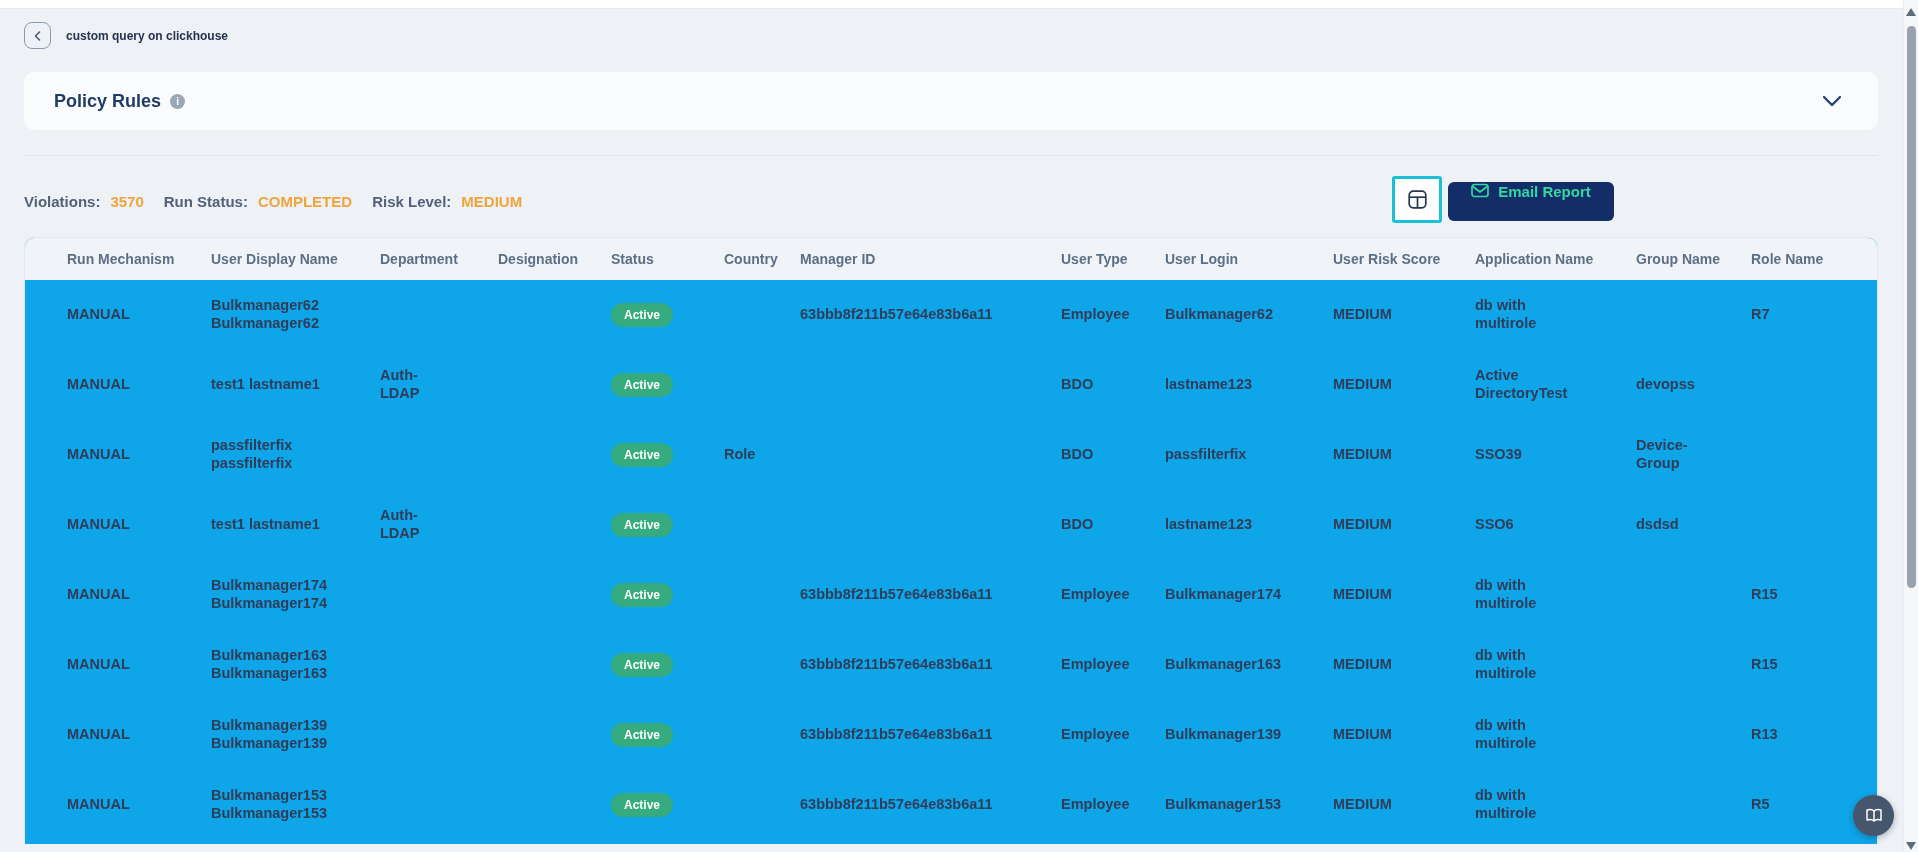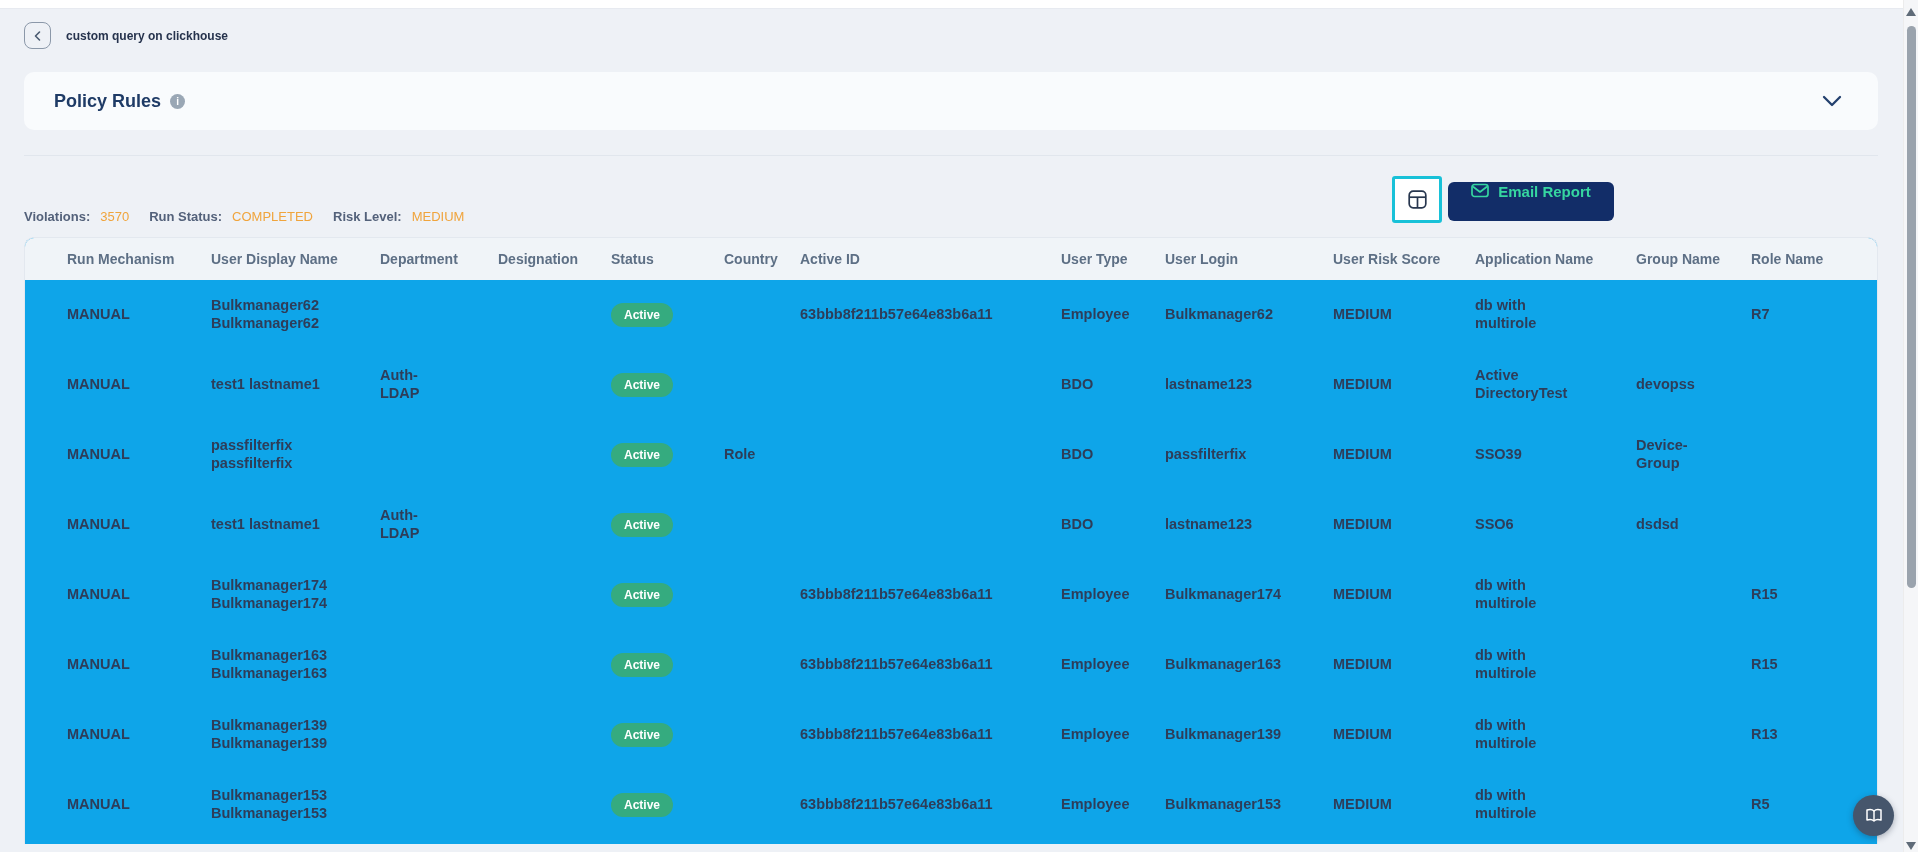--- a/index.html
+++ b/index.html
@@ -21,23 +21,23 @@
   .policy-card{position:absolute;left:24px;top:72px;width:1854px;height:58px;background:#f9fbfd;
     border-radius:10px;display:flex;align-items:center;padding:0 30px;box-sizing:border-box;cursor:pointer;}
   .policy-label{font-size:18px;font-weight:700;color:#1f3b66;}
   .info-icon{margin-left:9px;width:15px;height:15px;border-radius:50%;background:#9aa7b5;color:#ffffff;
     font-size:10px;font-weight:700;display:flex;align-items:center;justify-content:center;}
   .policy-chevron{margin-left:auto;margin-right:6px;display:flex;align-items:center;cursor:pointer;}
 
   .divider{position:absolute;left:24px;top:155px;width:1854px;height:1px;background:#e1e6ed;}
 
   
-  .summary-row{position:absolute;left:24px;top:193px;display:flex;align-items:flex-end;gap:10px;font-size:13px;}
+  .summary-row{position:absolute;left:24px;top:193px;display:flex;align-items:flex-start;gap:10px;font-size:15px;}
   .summary-label{color:#53617a;font-weight:600;}
-  .summary-value{color:var(--value-orange,#f0a43c);font-weight:400;margin-right:10px;margin-top:16px;}
+  .summary-value{color:var(--value-orange,#f0a43c);font-weight:700;margin-right:10px;}
 
   
   .col-btn{position:absolute;left:1392px;top:176px;width:50px;height:47px;background:#ffffff;
     border:3px solid var(--highlight-cyan,#18c1d8);border-radius:3px;display:flex;align-items:center;
     justify-content:center;cursor:pointer;box-sizing:border-box;padding:0;}
   .navy-btn{position:absolute;background:var(--button-navy,#122d68);color:var(--button-teal,#36d6a0);
     border:none;border-radius:6px;font-weight:700;font-size:15px;display:flex;
     justify-content:center;gap:9px;cursor:pointer;font-family:"Liberation Sans",sans-serif;}
   .btn-email{left:1448px;top:182px;width:166px;height:39px;}
   .btn-campaign{left:1628px;top:182px;width:236px;height:39px;}
@@ -142,21 +142,21 @@
   <div class="table-card">
     <table class="tbl">
       <thead>
           <tr>
             <th>Run Mechanism</th>
             <th>User Display Name</th>
             <th>Department</th>
             <th>Designation</th>
             <th>Status</th>
             <th>Country</th>
-            <th>Active ID</th>
+            <th>Manager ID</th>
             <th>User Type</th>
             <th>User Login</th>
             <th>User Risk Score</th>
             <th>Application Name</th>
             <th>Group Name</th>
             <th>Role Name</th>
           </tr>
         </thead>
       <tbody>
           <tr>

